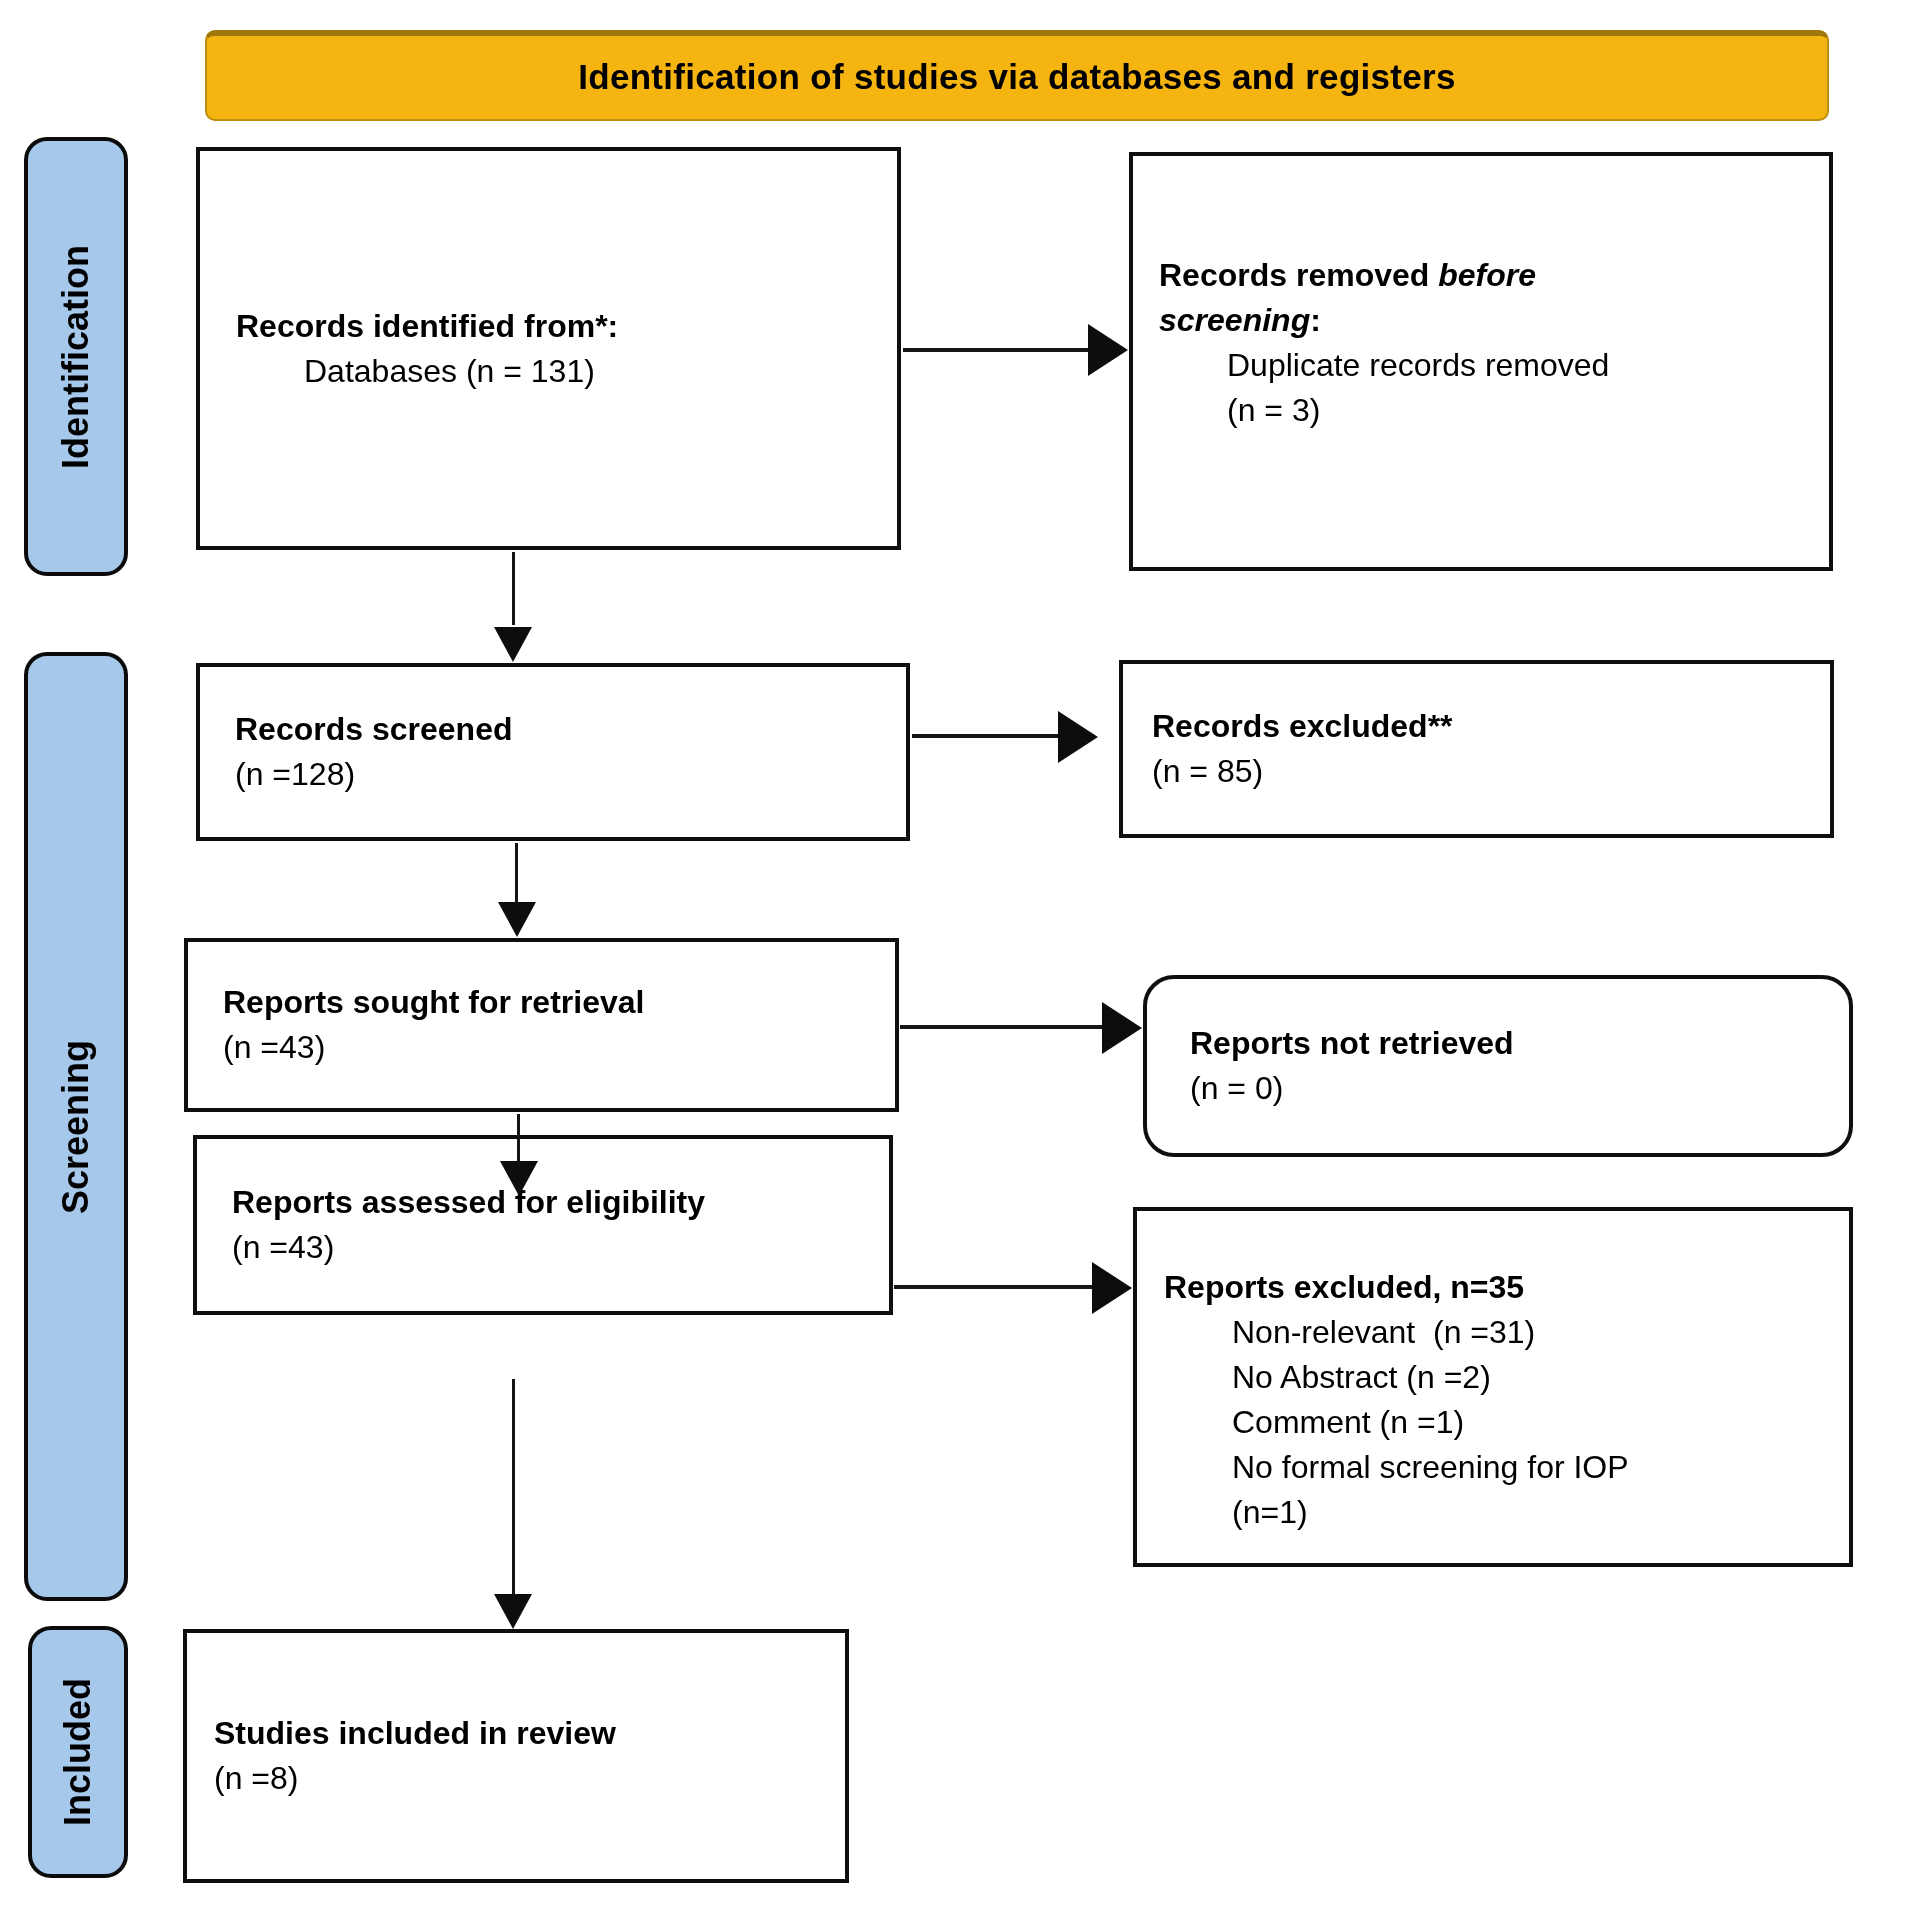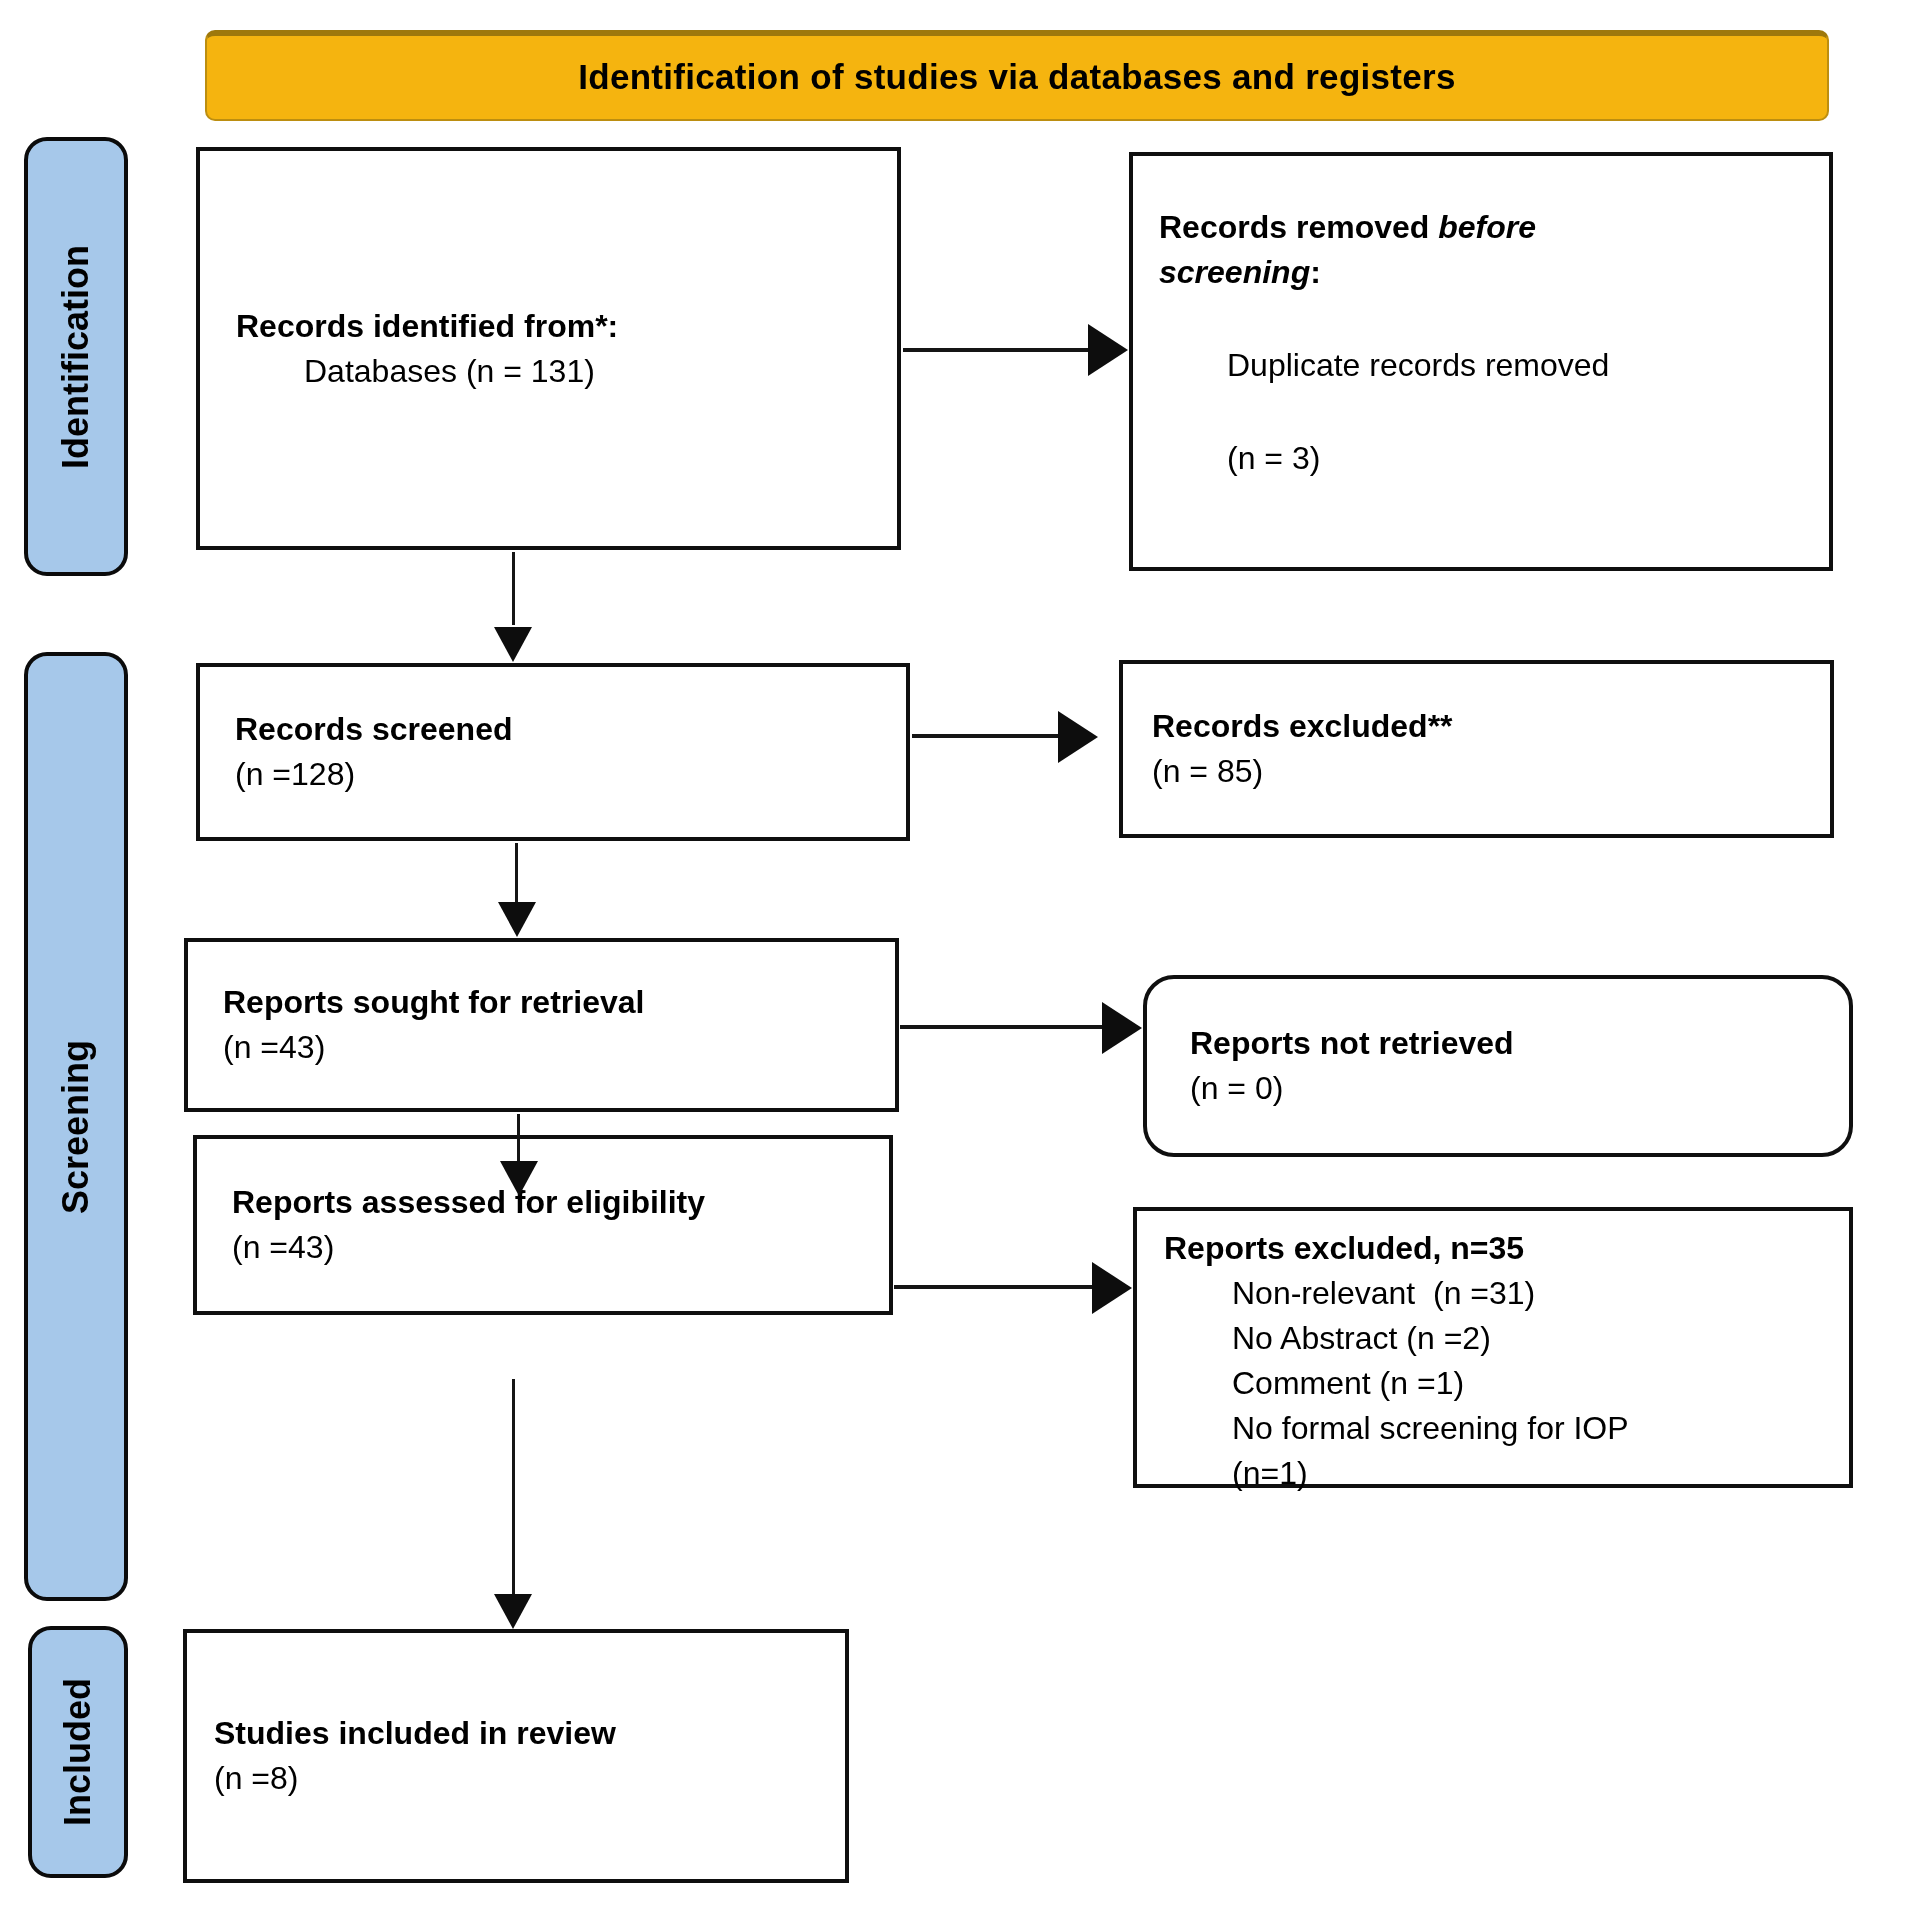--- a/index.html
+++ b/index.html
@@ -72,21 +72,21 @@
   </div>
   <div class="tab" style="left:28px;top:1626px;width:100px;height:252px;">
     <span class="rot">Included</span>
   </div>
 
   <div class="fbox" style="left:196px;top:147px;width:705px;height:403px;padding-left:36px;">
     <div class="hd">Records identified from*:</div>
     <div class="indent">Databases (n = 131)</div>
   </div>
 
-  <div class="fbox" style="left:1129px;top:152px;width:704px;height:419px;padding-left:26px;padding-bottom:37px;gap:48px;">
+  <div class="fbox" style="left:1129px;top:152px;width:704px;height:419px;padding-left:26px;padding-bottom:37px;">
     <div class="hd"><span>Records removed </span><i>before</i><br><i>screening</i><span>:</span></div>
     <div class="indent">Duplicate records removed</div>
     <div class="indent">(n = 3)</div>
   </div>
 
   <div class="fbox" style="left:196px;top:663px;width:714px;height:178px;padding-left:35px;">
     <div class="hd">Records screened</div>
     <div>(n =128)</div>
   </div>
 
@@ -103,21 +103,21 @@
   <div class="fbox" style="left:1143px;top:975px;width:710px;height:182px;padding-left:43px;border-radius:31px;">
     <div class="hd">Reports not retrieved</div>
     <div>(n = 0)</div>
   </div>
 
   <div class="fbox" style="left:193px;top:1135px;width:700px;height:180px;padding-left:35px;">
     <div class="hd">Reports assessed for eligibility</div>
     <div>(n =43)</div>
   </div>
 
-  <div class="fbox" style="left:1133px;top:1207px;width:720px;height:281px;padding-left:27px;padding-top:26px;">
+  <div class="fbox" style="left:1133px;top:1207px;width:720px;height:360px;padding-left:27px;padding-top:26px;">
     <div class="hd">Reports excluded, n=35</div>
     <div class="indent pre">Non-relevant  (n =31)</div>
     <div class="indent pre">No Abstract (n =2)</div>
     <div class="indent pre">Comment (n =1)</div>
     <div class="indent pre">No formal screening for IOP</div>
     <div class="indent pre">(n=1)</div>
   </div>
 
   <div class="fbox" style="left:183px;top:1629px;width:666px;height:254px;padding-left:27px;">
     <div class="hd">Studies included in review</div>

